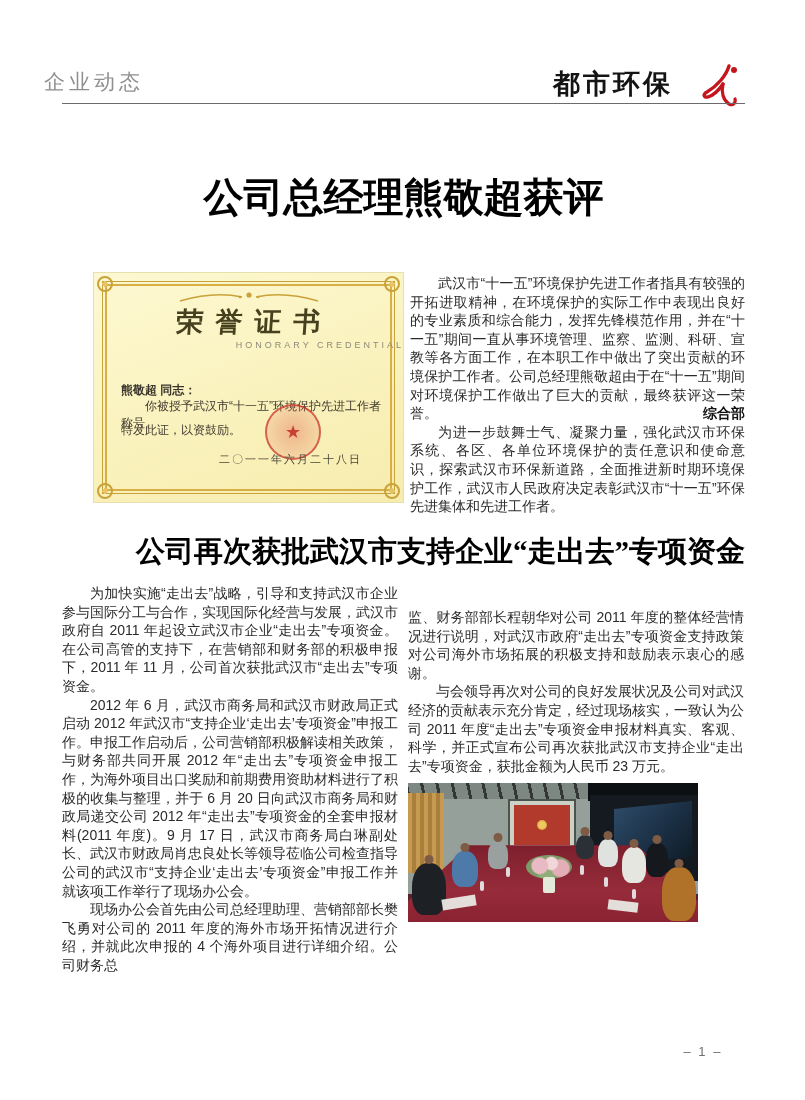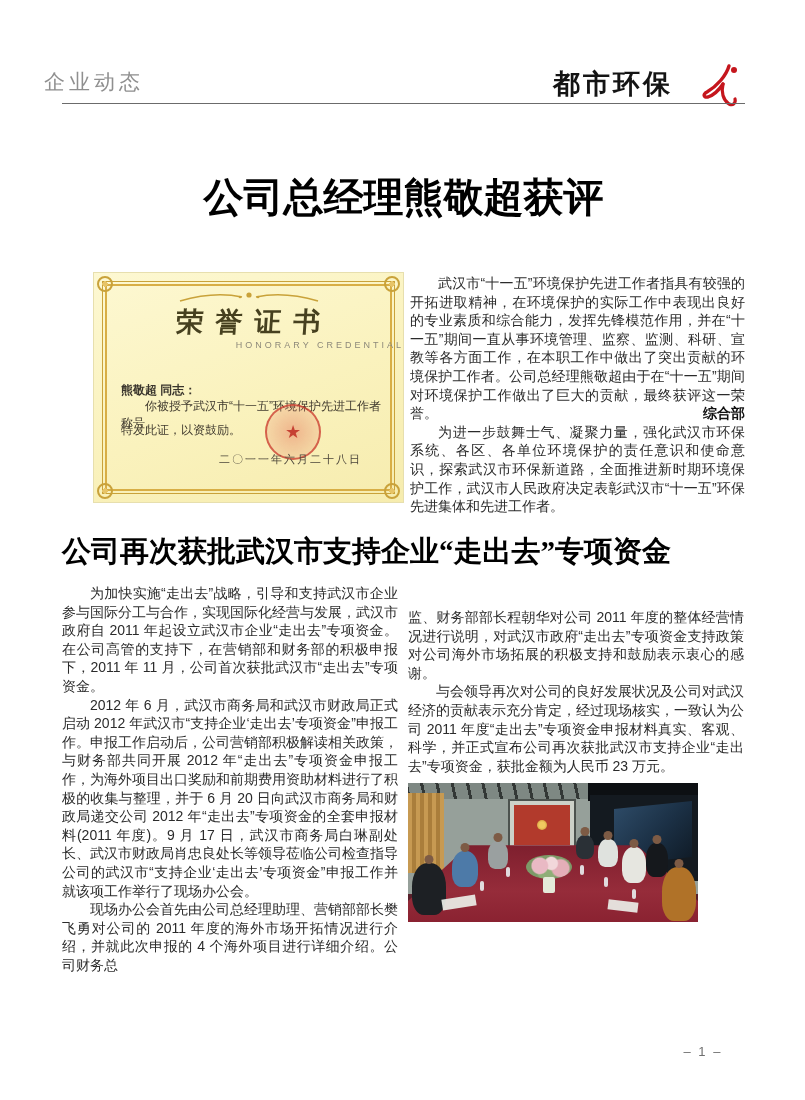--- a/index.html
+++ b/index.html
@@ -43,21 +43,21 @@
   .cert-body1{position:absolute;left:28px;right:22px;top:126px;font-size:12px;color:#403a2e;text-indent:2em;}
   .cert-body2{position:absolute;left:28px;right:22px;top:150px;font-size:12px;color:#403a2e;}
   .cert-seal{position:absolute;left:172px;top:132px;width:52px;height:52px;border-radius:50%;
              border:2px solid rgba(201,57,45,.75);
              background:radial-gradient(circle,rgba(222,84,66,.38) 0%,rgba(222,84,66,.16) 70%);
              display:flex;align-items:center;justify-content:center;
              color:rgba(190,45,35,.85);font-size:18px;}
   .cert-date{position:absolute;left:126px;top:180px;font-size:11px;letter-spacing:2px;color:#4c463a;}
 
   
-  .title2{position:absolute;left:62px;top:532px;width:683px;text-align:left;
+  .title2{position:absolute;left:62px;top:532px;width:683px;text-align:right;
           font-family:"Liberation Serif","DejaVu Serif",serif;font-weight:700;
           font-size:29px;color:#000;}
   .cols{position:absolute;left:62px;top:584px;width:683px;display:flex;gap:10px;}
   .col{width:336px;font-size:14px;line-height:18.6px;text-align:justify;color:#2b2b2b;}
 
   
   .photo{position:relative;width:290px;height:139px;margin-top:8px;overflow:hidden;background:#96a09a;}
   .ph-ceiling{position:absolute;left:0;top:0;right:0;height:16px;background:#7e8883;
               background-image:repeating-linear-gradient(78deg,rgba(10,12,12,.65) 0 3px,transparent 3px 15px);}
   .ph-ceiling-right{position:absolute;right:0;top:0;width:110px;height:18px;background:#0d1013;}

